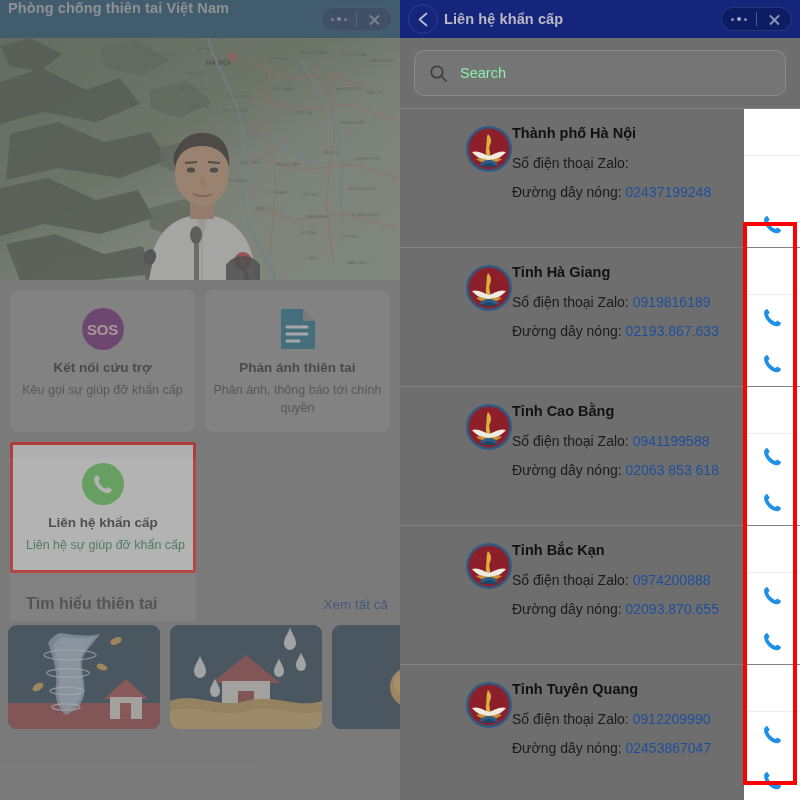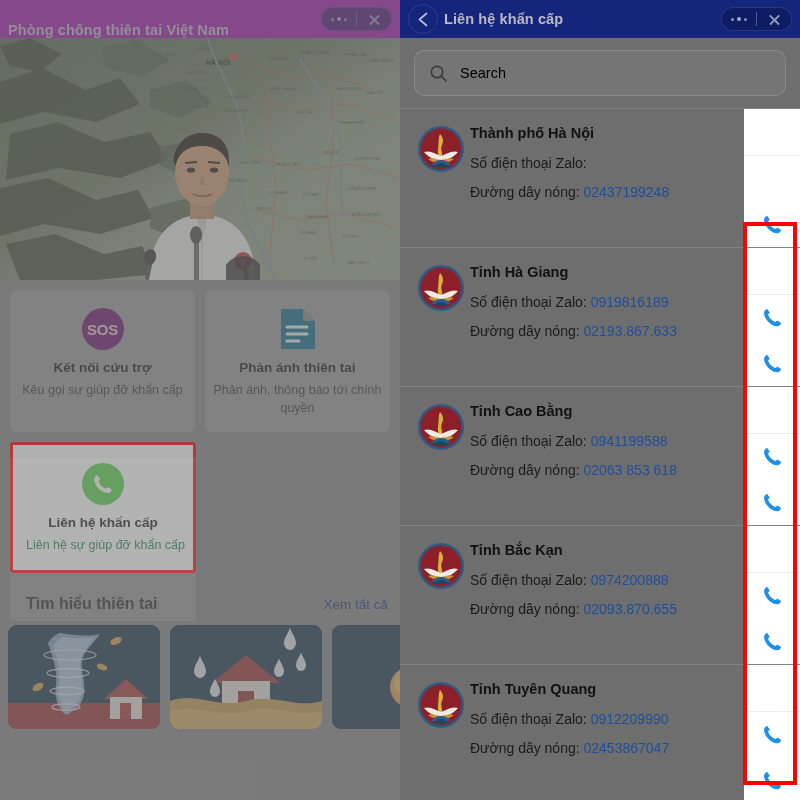--- a/index.html
+++ b/index.html
@@ -9,22 +9,22 @@
     overflow: hidden; background: #6e6e6e;
   }
   #screen { position: relative; width: 800px; height: 800px; overflow: hidden; }
 
   
   #left-panel {
     position: absolute; left: 0; top: 0; width: 400px; height: 800px;
     background: #8a8a8a; overflow: hidden;
   }
   .titlebar {
-    position: relative; height: 38px; background: #a21caf;
-    display: flex; align-items: flex-end; padding: 0 8px;
+    position: relative; height: 38px; background: #0c4a6e;
+    display: flex; align-items: flex-start; padding: 0 8px;
   }
   .titlebar-text {
     font-size: 14.5px; font-weight: bold; color: #b9b9c4;
     white-space: nowrap; letter-spacing: .1px;
   }
   .win-controls {
     position: absolute; right: 8px; top: 7px; height: 24px;
     display: flex; align-items: center;
     background: rgba(10,22,80,.55); border-radius: 12px;
     border: 1px solid rgba(120,130,190,.25);
@@ -117,29 +117,29 @@
     width: 30px; height: 30px; border-radius: 50%;
     display: flex; align-items: center; justify-content: center;
     margin-right: 6px; border: 1px solid rgba(130,140,200,.22);
   }
   .search-wrap { padding: 12px 14px 12px; }
   .search-box {
     height: 46px; border-radius: 10px; display: flex; align-items: center;
     padding: 0 14px; gap: 12px;
     background: rgba(255,255,255,.055); border: 1px solid rgba(255,255,255,.14);
   }
-  .search-ph { font-size: 14.5px; color: #000000; }
+  .search-ph { font-size: 14.5px; color: #86efac; }
 
   .list { position: relative; }
   .lrow {
     display: flex; position: relative;
     border-top: 1px solid rgba(255,255,255,.14);
     min-height: 128px;
   }
-  .lrow-body { flex: 1; display: flex; padding: 13px 0 13px 18px; gap: 6px; }
+  .lrow-body { flex: 1; display: flex; padding: 13px 0 13px 18px; gap: 0; margin-left: 48px; }
   .emblem { width: 46px; height: 46px; flex: none; margin-top: 4px; }
   .lrow-text { flex: 1; }
   .org-name { font-size: 14.5px; font-weight: bold; color: #111; margin: 3px 0 14px; }
   .ln { font-size: 14px; color: #1b1b1b; margin-bottom: 13px; white-space: nowrap; }
   .ln .num { color: #1e4f9c; }
   .callcol {
     width: 56px; flex: none; background: #ffffff;
     display: flex; flex-direction: column; align-items: center;
     position: relative;
   }

